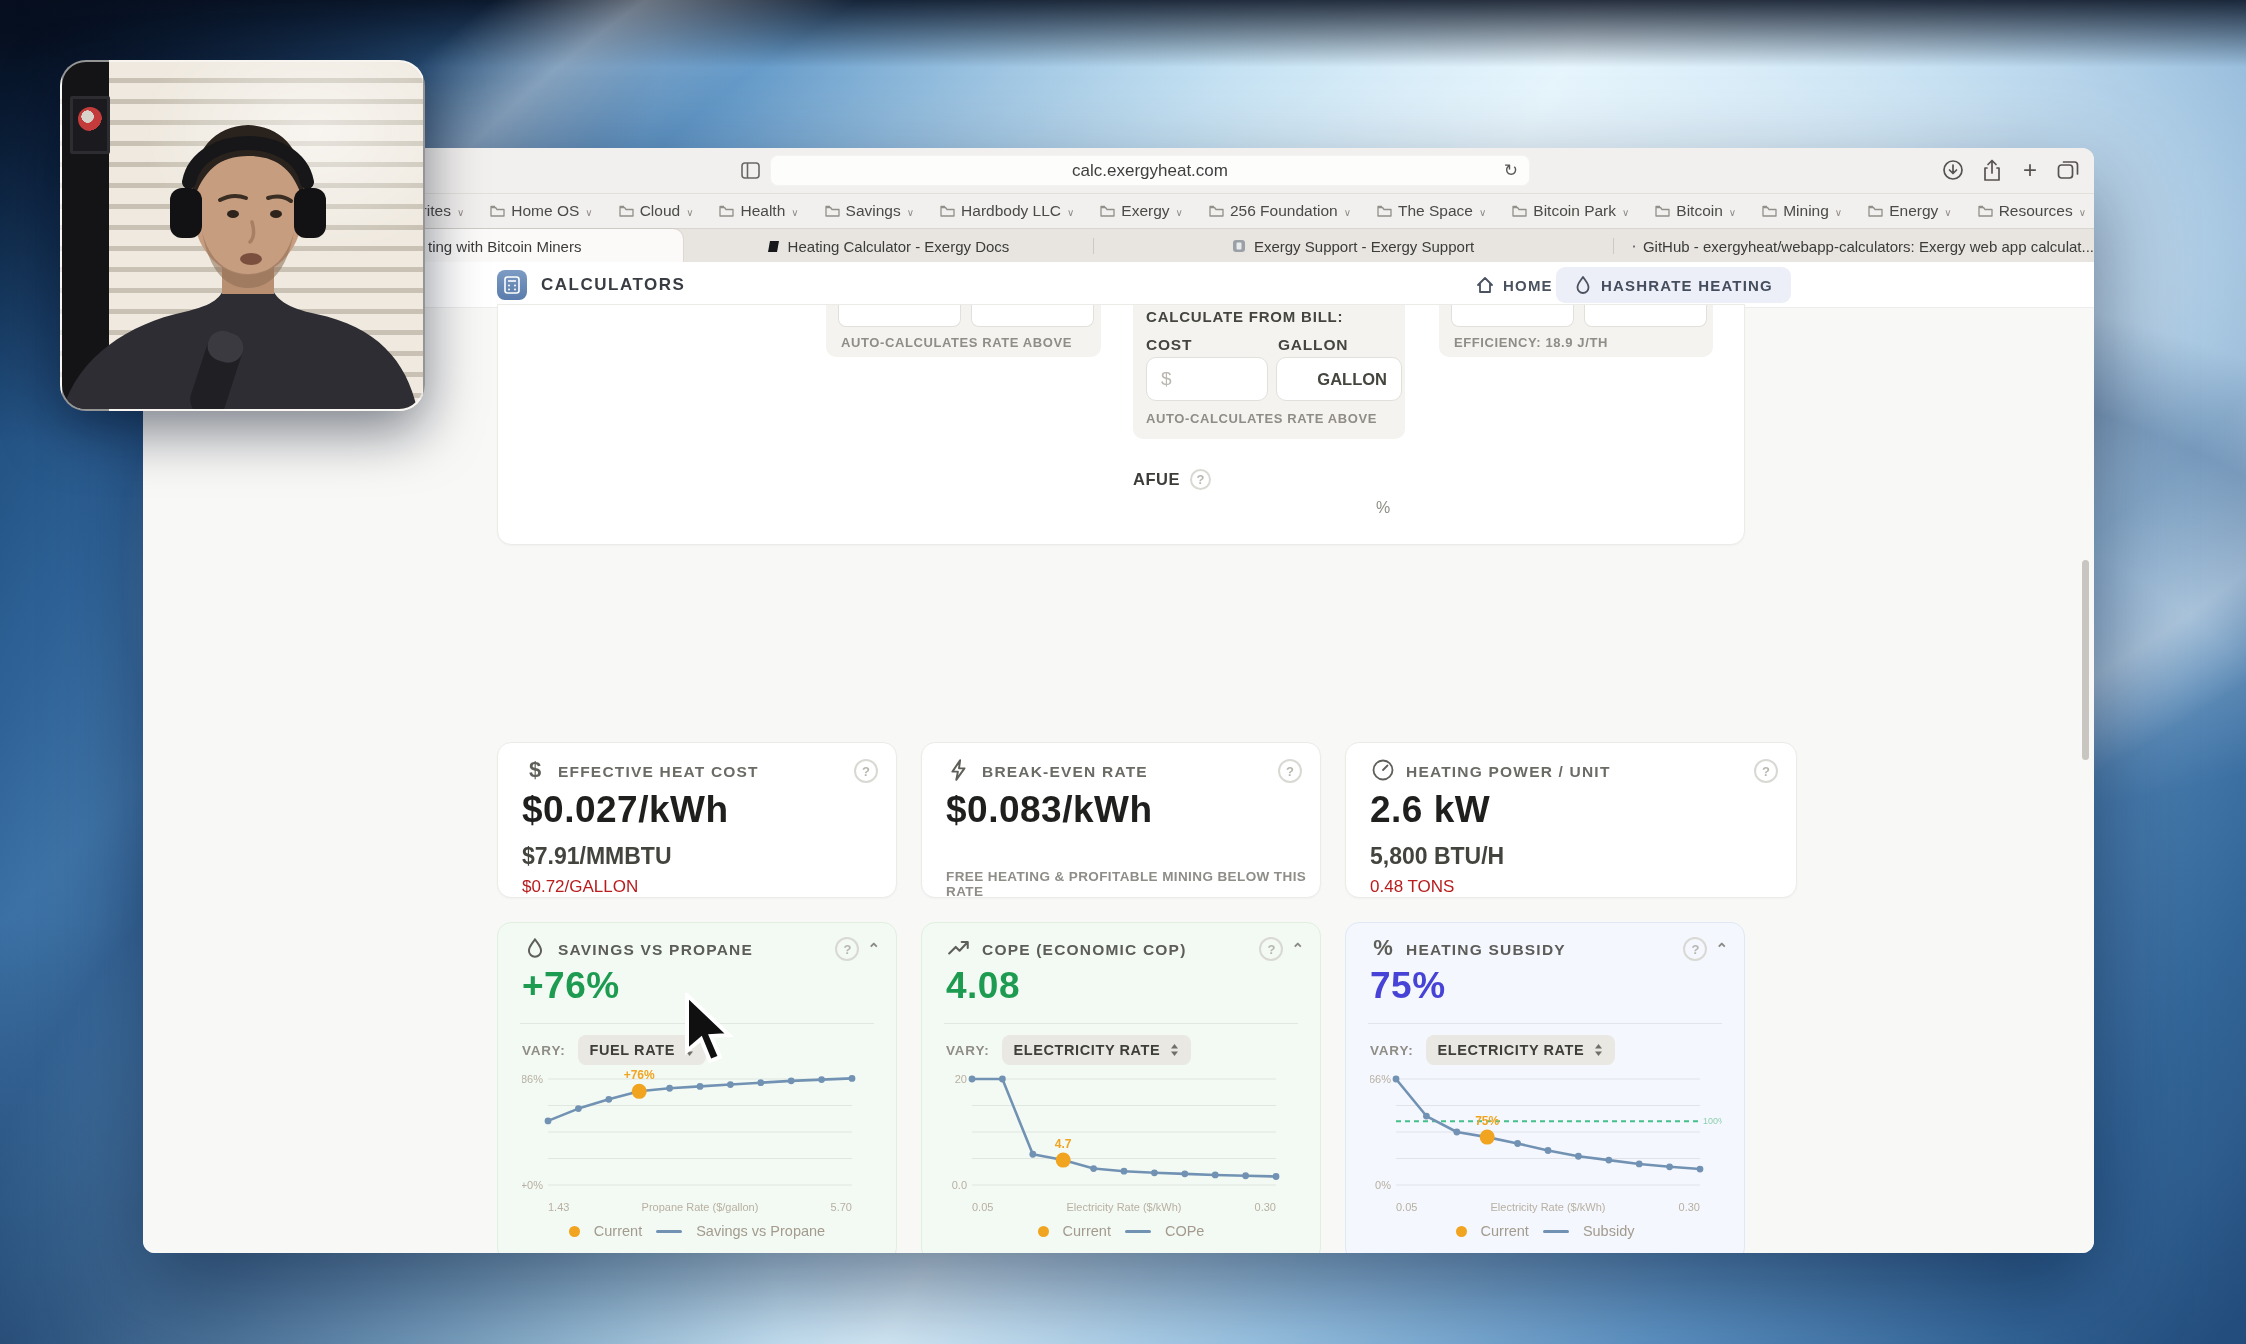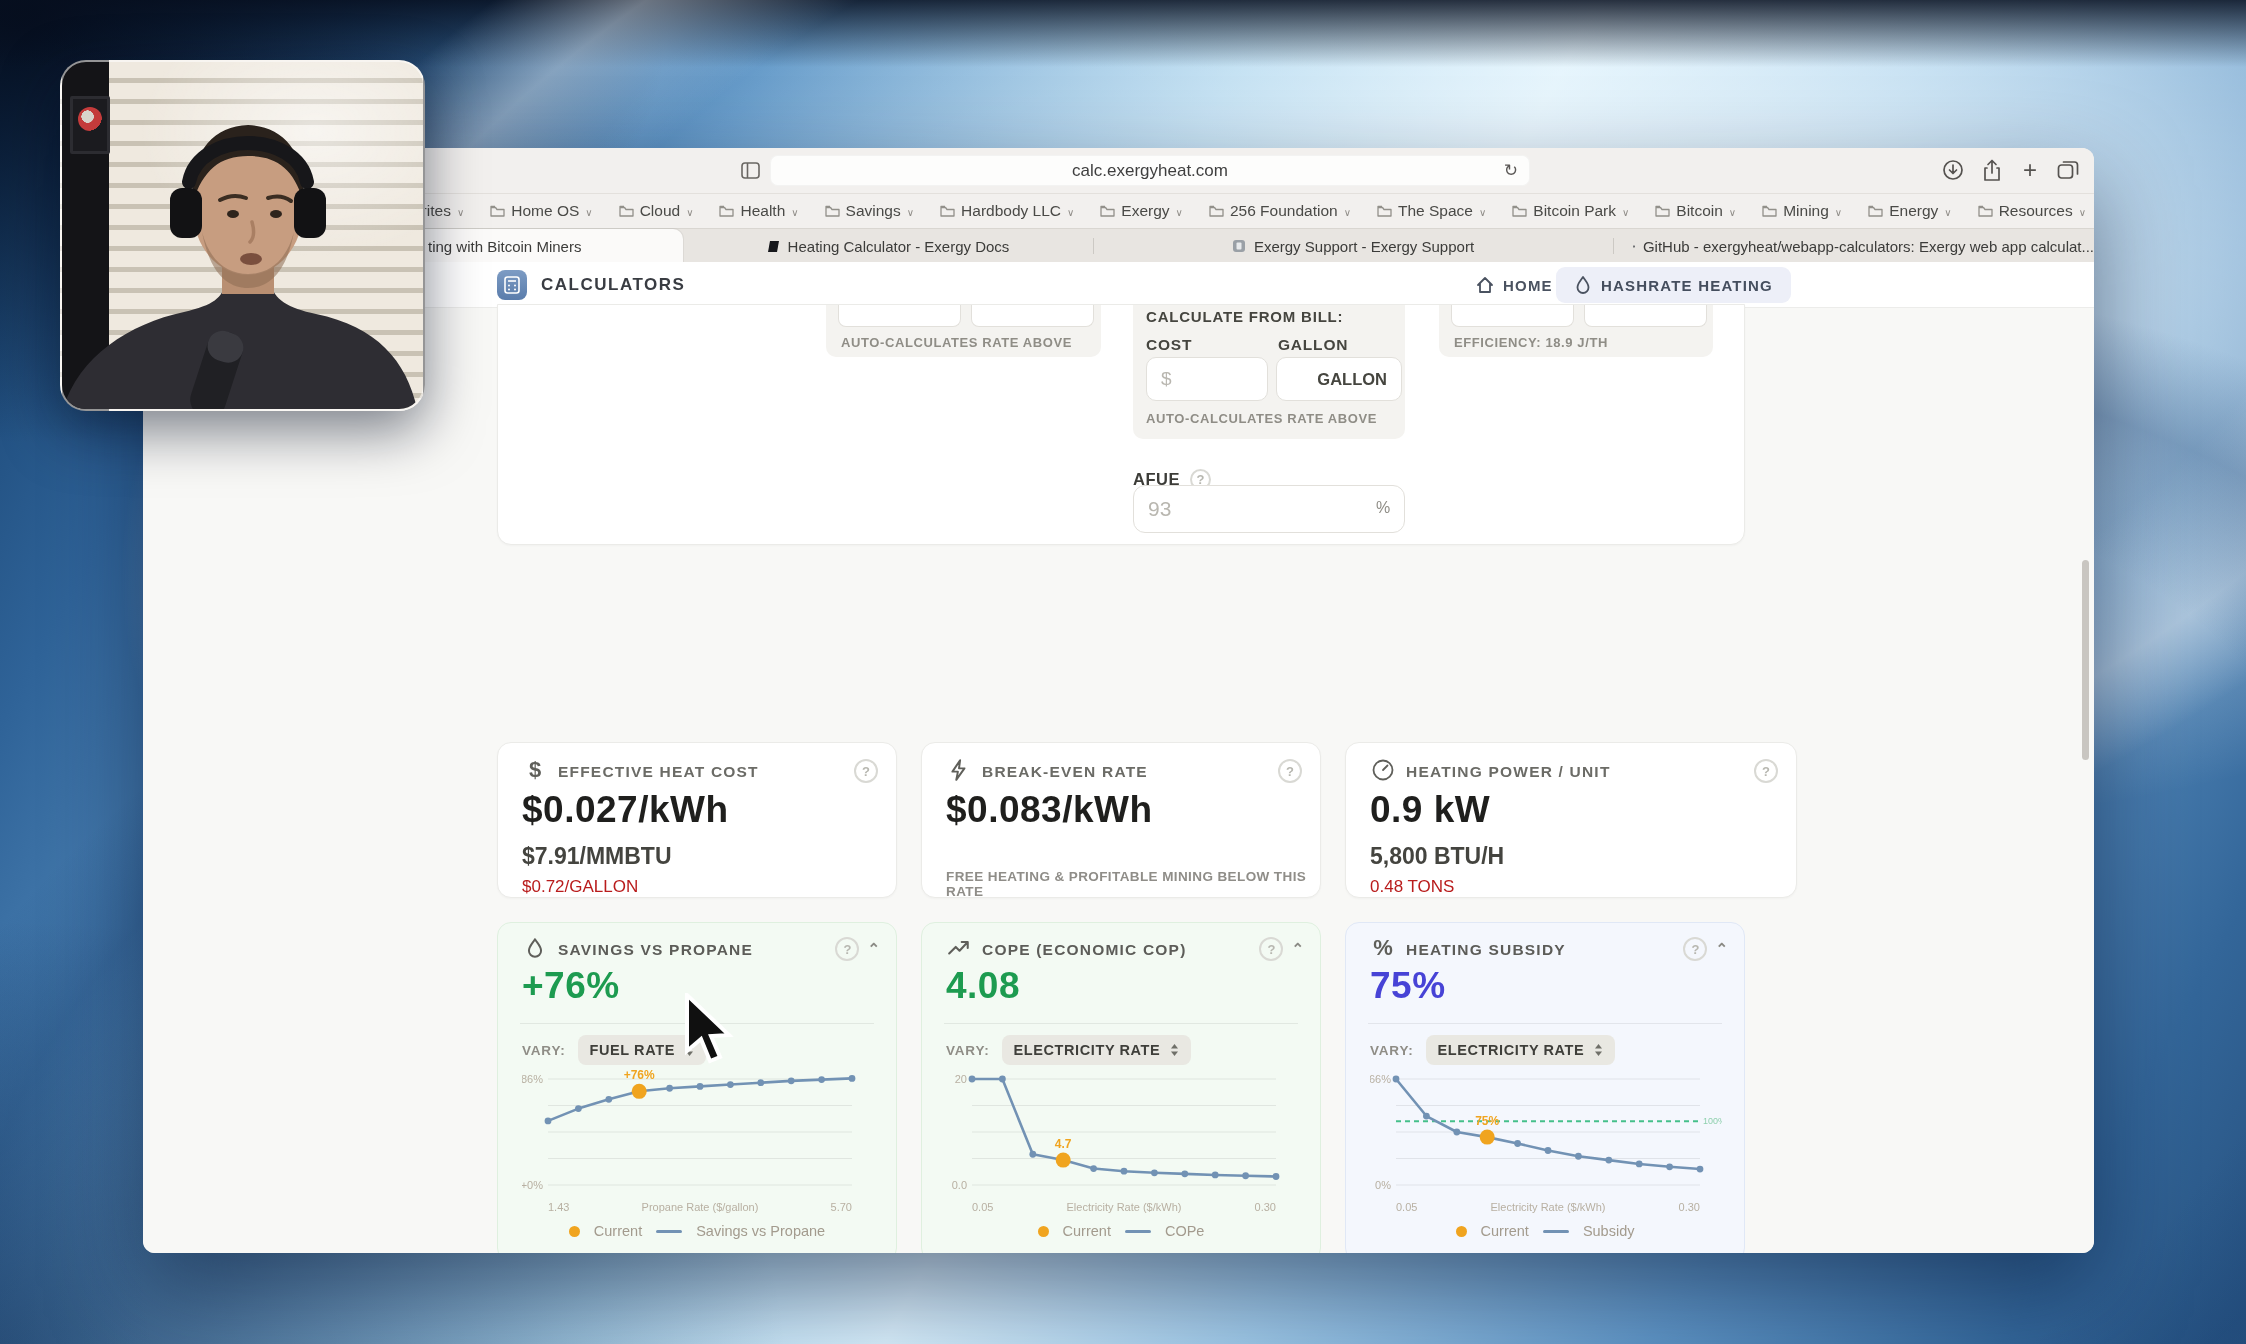--- a/index.html
+++ b/index.html
@@ -322,21 +322,20 @@
         <div class="gray-box" style="left:941px; top:0; width:274px; height:52px;">
           <div class="cut-input" style="left:12px; width:123px;"></div>
           <div class="cut-input" style="left:145px; width:123px;"></div>
           <div class="note" style="left:15px; top:30px;">EFFICIENCY: 18.9 J/TH</div>
         </div>
 
         <div style="position:absolute; left:635px; top:152px; display:flex; align-items:center; gap:10px;margin-top:12px;">
           <span style="font-size:16.5px; font-weight:bold; color:#3c3c38; letter-spacing:.5px;">AFUE</span>
           <span class="help" style="width:21px;height:21px;">?</span>
         </div>
-        <input class="inp" style="left: 635px; top: 180px; width: 272px; height: 48px; border-radius: 12px; font-size: 21px;" placeholder="93">
         <span style="position:absolute; left:878px; top:194px; font-size:16px; color:#8f8d86;">%</span>
       </div>
 
       <div class="card" style="left:354px; top:434px; width:400px; height:156px;">
         <span class="metric-icon">$</span>
         <div class="metric-label">EFFECTIVE HEAT COST</div>
         <span class="help card-help">?</span>
         <div class="metric-value">$0.027/kWh</div>
         <div class="metric-sub1">$7.91/MMBTU</div>
         <div class="metric-sub2">$0.72/GALLON</div>
@@ -354,21 +353,21 @@
       </div>
       <div class="card" style="left:1202px; top:434px; width:452px; height:156px;padding-left:12px;">
         <span class="metric-icon">
           <svg width="24" height="24" viewBox="0 0 24 24">
               <circle cx="12" cy="12" r="9.5" class="svgline" stroke="#5f5f5a" stroke-width="1.8"></circle>
               <line x1="12" y1="12" x2="16.5" y2="7.5" stroke="#5f5f5a" stroke-width="1.8" stroke-linecap="round"></line>
             </svg>
         </span>
         <div class="metric-label">HEATING POWER / UNIT</div>
         <span class="help card-help">?</span>
-        <div class="metric-value">0.9 kW</div>
+        <div class="metric-value">2.6 kW</div>
         <div class="metric-sub1">5,800 BTU/H</div>
         <div class="metric-sub2">0.48 TONS</div>
       </div>
 
       <div class="chart-card green" style="left:354px;">
         <span class="cc-icon">
           <svg width="20" height="22" viewBox="0 0 18 20">
               <path d="M9 2 C6.5 6 3.5 8.5 3.5 12.5 a5.5 5.5 0 0 0 11 0 C14.5 8.5 11.5 6 9 2 Z" class="svgline" stroke="#5f5f5a" stroke-width="1.8"></path>
             </svg>
         </span>

